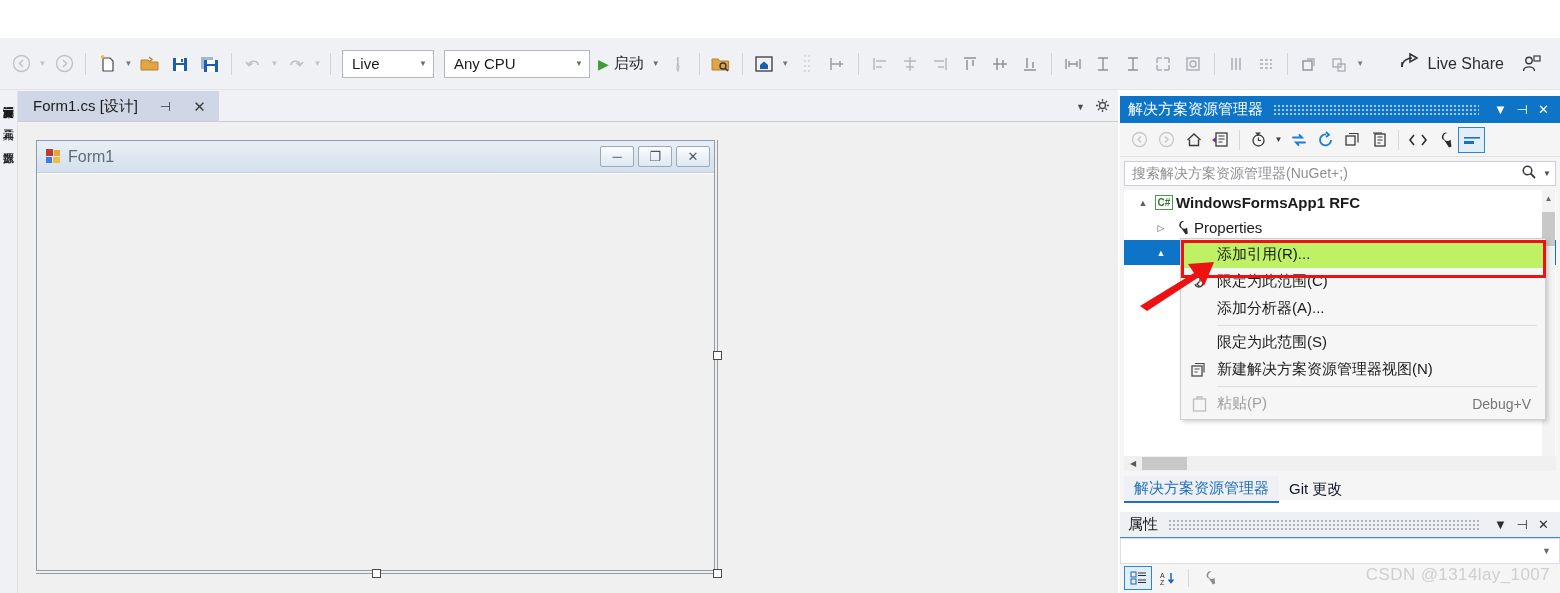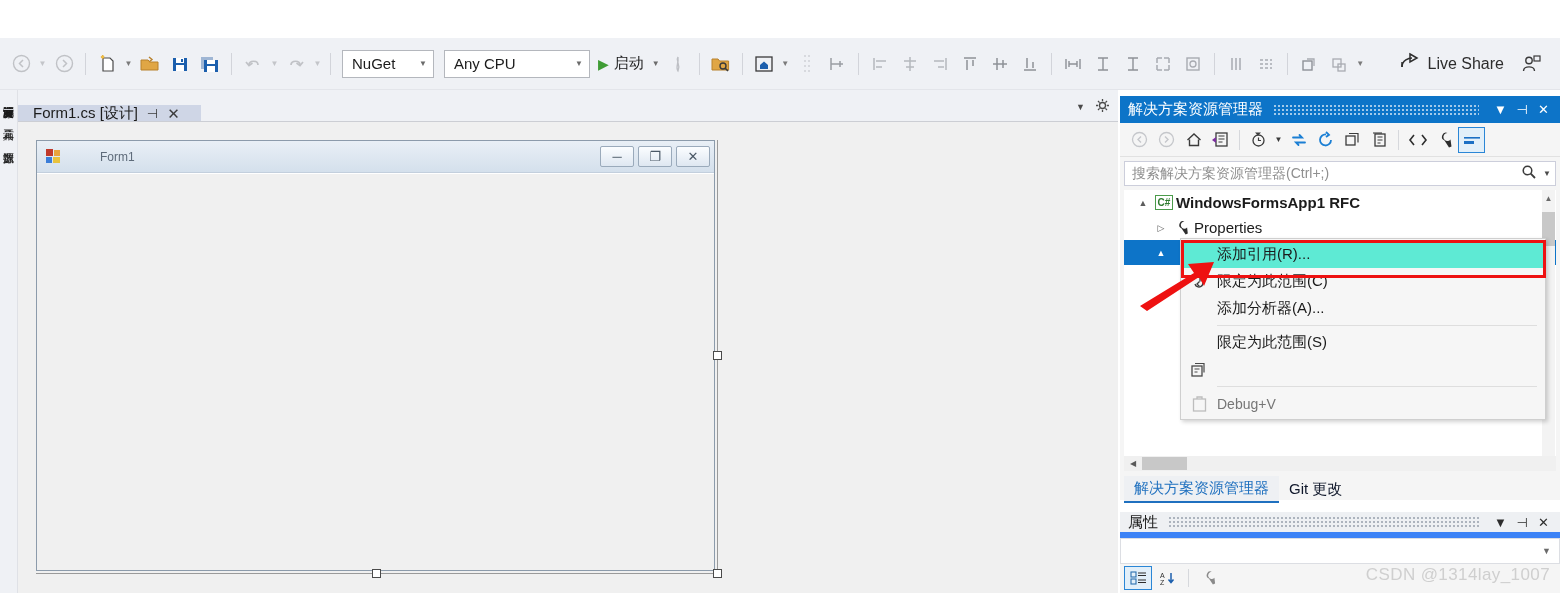--- a/index.html
+++ b/index.html
@@ -57,22 +57,22 @@
   }
   .rail-div { width:10px; height:1px; background:#cfd2d8; margin:3px 0; }
 
   
   .tabstrip {
     position:absolute; left:18px; top:90px; width:1100px; height:32px;
     background:#eff1f5; border-bottom:1px solid #ccced4;
     display:flex; align-items:flex-end;
   }
   .doctab {
-    height:16px; background:#cfd6e6; display:flex; align-items:center;
-    padding:0 20px 0 14px; gap:9px; font-size:15px; color:#1b1b1b;
+    height:30px; background:#cfd6e6; display:flex; align-items:center;
+    padding:0 12px 0 14px; gap:22px; font-size:15px; color:#1b1b1b;
     border:1px solid #cfd6e6; border-bottom:none;
   }
   .doctab .pin { font-size:13px; color:#3c3c3c; }
   .doctab .x { font-size:15px; color:#3c3c3c; }
   .tabstrip-right { margin-left:auto; display:flex; align-items:center; gap:10px;
                     padding:0 8px 5px 0; }
   .tabstrip-right .c { font-size:9px; color:#4a4a4a; }
   .tabstrip-right .g { font-size:14px; color:#4a4a4a; }
 
   
@@ -86,21 +86,21 @@
     border:1px solid #8c9bab;
     background:linear-gradient(#eef2f7,#e3eaf3);
     box-shadow:0 0 0 1px #fdfdfd inset;
   }
   .formtitle {
     height:32px; display:flex; align-items:center; padding:0 4px 0 9px;
     background:linear-gradient(#e9eff6,#d4e0ec);
     border-bottom:1px solid #c3cfdd;
   }
   .formtitle .fico { width:15px; height:15px; margin-right:7px; position:relative; flex:0 0 auto;}
-  .formtitle .fname { font-size:12px; color:#5e6b7a; flex:1 1 auto;margin-left:32px; }
+  .formtitle .fname { font-size:16px; color:#5e6b7a; flex:1 1 auto; }
   .winbtn {
     width:34px; height:21px; border:1px solid #9aaabb; border-radius:2px;
     background:linear-gradient(#fbfdff,#dee7f1);
     display:flex; align-items:center; justify-content:center;
     margin-left:4px; color:#4a5866; font-size:13px;
   }
   .formbody { position:absolute; left:0; right:0; top:32px; bottom:0; background:#f0f0f0;
               border-top:1px solid #ffffff; }
   .handle {
     position:absolute; width:9px; height:9px; background:#ffffff;
@@ -165,40 +165,40 @@
     position:absolute; left:1180px; top:238px; width:366px;
     background:#f6f6f6; border:1px solid #cfcfcf;
     box-shadow:2px 2px 4px rgba(0,0,0,.18);
     padding:2px 0;
   }
   .mi { height:27px; display:flex; align-items:center; font-size:15px; color:#1b1b1b; }
   .mi .mi-ico { width:36px; display:flex; align-items:center; justify-content:center;
                 flex:0 0 auto; font-size:15px; }
   .mi .mi-lbl { flex:1 1 auto; white-space:nowrap; }
   .mi .mi-sc { color:#767676; font-size:14px; padding-right:14px; white-space:nowrap; }
-  .mi.hi { background:#5eead4; }
+  .mi.hi { background:#bef264; }
   .mi.disabled { color:#a0a0a0; }
   .mi-div { height:1px; background:#dedede; margin:3px 8px 3px 36px; }
 
   
   .redbox { position:absolute; left:1181px; top:240px; width:365px; height:38px;
             border:3px solid #ee1111; pointer-events:none; }
   .redarrow { position:absolute; left:1138px; top:252px; width:90px; height:62px; pointer-events:none; }
 
   
   .botabs { position:absolute; left:1124px; top:476px; width:432px; height:26px;
             display:flex; align-items:center; gap:0; }
   .botab { font-size:15px; padding:3px 10px; white-space:nowrap; }
   .botab.active { color:#1f70bf; background:#eef0f3; border-bottom:2px solid #1f70bf; }
   .botab.inactive { color:#0f172a; }
 
   
   .props { position:absolute; left:1120px; top:512px; width:440px; height:81px; background:#f5f5f5; }
   .props-head { height:26px; background:#eef0f3; display:flex; align-items:center;
-                padding:0 6px 0 8px; color:#1b1b1b; border-bottom:6px solid #3b82f6; }
+                padding:0 6px 0 8px; color:#1b1b1b; border-bottom:1px solid #3b82f6; }
   .props-head .t { font-size:15px; }
   .props-head .dots { flex:1 1 auto; height:12px; margin:0 10px;
     background-image:radial-gradient(circle, rgba(120,130,145,.55) 0.8px, transparent 0.9px);
     background-size:4px 4px; }
   .props-head .b { font-size:13px; padding:0 5px; color:#2d2d2d; }
   .props-combo { height:26px; background:#ffffff; border:1px solid #dcdee3;
                  display:flex; align-items:center; justify-content:flex-end; padding-right:8px;
                  color:#6a6a6a; font-size:9px; }
   .props-bar { height:28px; display:flex; align-items:center; padding:0 4px; gap:2px;
                background:#f5f5f5; position:relative; }
@@ -278,21 +278,21 @@
     <div class="tb-ico dim">
       <svg width="20" height="20" viewBox="0 0 20 20">
           <path d="M14 11 C14 6, 5 6, 5 11" fill="none" stroke="#c0c2c6" stroke-width="1.7"></path>
           <path d="M17 8 L14 11.5 L10.5 9" fill="none" stroke="#c0c2c6" stroke-width="1.7"></path>
         </svg>
     </div>
     <div class="tb-caret dim">▼</div>
     <div class="tb-sep"></div>
 
     <div class="tb-combo" style="width:92px">
-      <span class="lbl">NuGet</span>
+      <span class="lbl">Live</span>
       <span class="arr">▼</span>
     </div>
     <div class="tb-combo" style="width:146px">
       <span class="lbl">Any CPU</span>
       <span class="arr">▼</span>
     </div>
 
     <div class="tb-run">
       <span class="tri">▶</span>
       <span>启动</span>
@@ -582,21 +582,21 @@
       <span class="se-ico sel blue">
         <svg width="18" height="12" viewBox="0 0 18 12">
             <rect x="1" y="3" width="16" height="1.6" fill="#1b6fc4"></rect>
             <rect x="1" y="7" width="10" height="3" fill="#1b6fc4"></rect>
           </svg>
       </span>
     </div>
   </div>
 
   <div class="se-search">
-    <span class="ph">搜索解决方案资源管理器(Ctrl+;)</span>
+    <span class="ph">搜索解决方案资源管理器(NuGet+;)</span>
     <span class="mg">
       <svg width="16" height="16" viewBox="0 0 16 16">
           <circle cx="6.5" cy="6.5" r="4.3" fill="none" stroke="#3b3b3b" stroke-width="1.5"></circle>
           <path d="M9.7 9.7 L14 14" stroke="#3b3b3b" stroke-width="1.8"></path>
         </svg>
     </span>
     <span class="cr">▼</span>
   </div>
 
   <div class="se-tree">
@@ -697,29 +697,31 @@
       <span class="mi-lbl">限定为此范围(S)</span>
     </div>
     <div class="mi">
       <span class="mi-ico">
         <svg width="19" height="18" viewBox="0 0 19 18">
           <rect x="2" y="5" width="10" height="10" fill="none" stroke="#4a4a4a" stroke-width="1.3"></rect>
           <path d="M4.5 8 h5 M4.5 11 h3" stroke="#4a4a4a" stroke-width="1.1"></path>
           <path d="M5 2.5 h9 v9" fill="none" stroke="#4a4a4a" stroke-width="1.2"></path>
         </svg>
       </span>
+      <span class="mi-lbl">新建解决方案资源管理器视图(N)</span>
     </div>
     <div class="mi-div"></div>
     <div class="mi disabled">
       <span class="mi-ico">
         <svg width="17" height="18" viewBox="0 0 17 18">
           <rect x="2.5" y="4" width="12" height="12" fill="none" stroke="#bdbdbd" stroke-width="1.3"></rect>
           <path d="M6 4 V2 h5 v2" fill="none" stroke="#bdbdbd" stroke-width="1.3"></path>
         </svg>
       </span>
+      <span class="mi-lbl">粘贴(P)</span>
       <span class="mi-sc">Debug+V</span>
     </div>
   </div>
 
   <div class="redbox"></div>
 
   <div class="redarrow">
     <svg width="90" height="62" viewBox="0 0 90 62">
       <path d="M2 54 L56 21 L50 12 L76 10 L66 34 L61 25 L9 59 Z" fill="#ee1111"></path>
     </svg>

